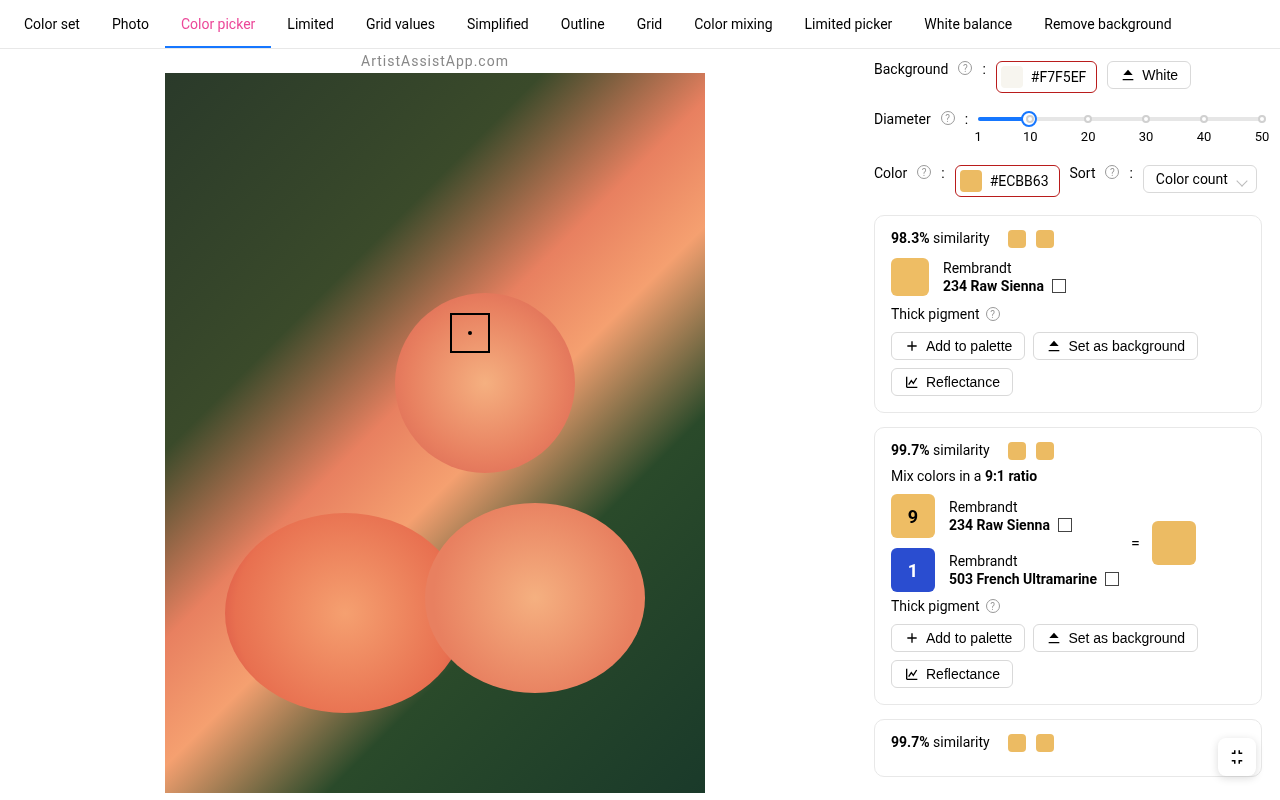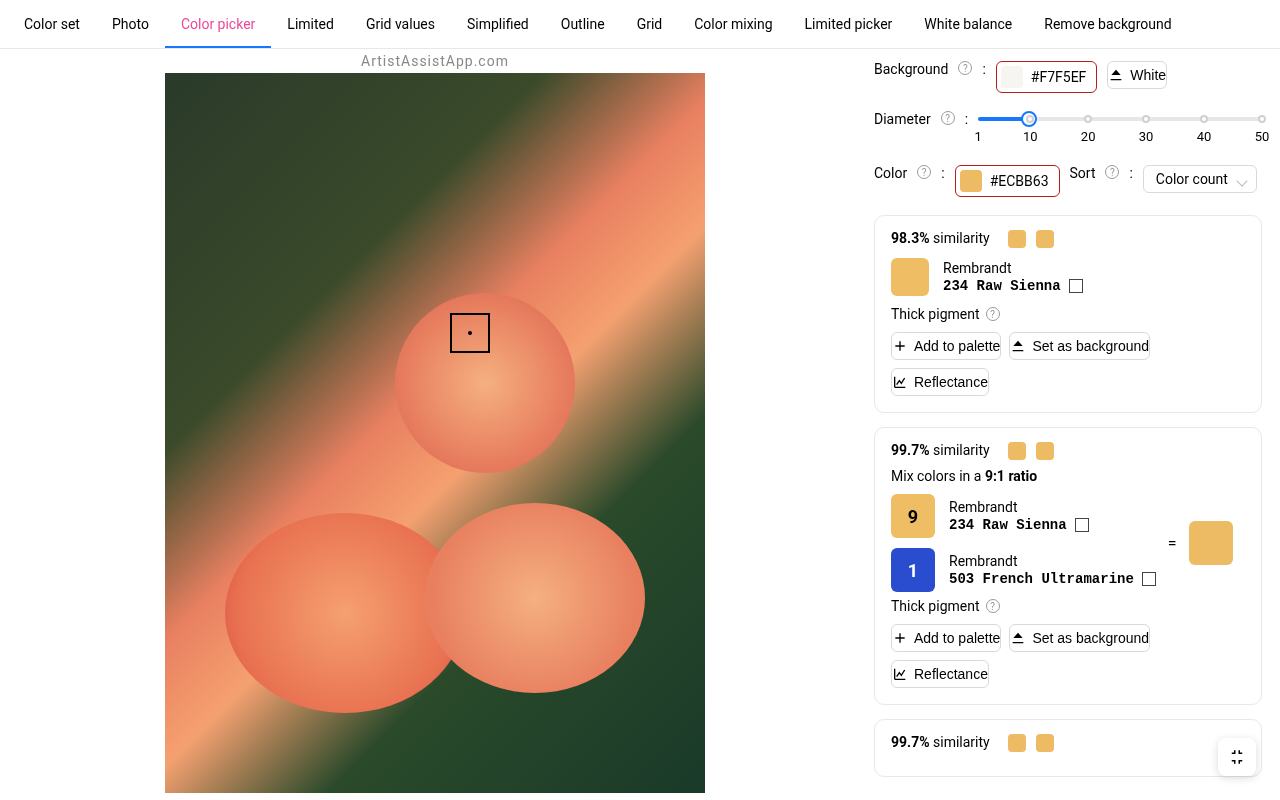--- a/index.html
+++ b/index.html
@@ -20,40 +20,40 @@
     .picker-dot { width: 4px; height: 4px; background: #000; border-radius: 50%; }
 
     .right { width: 410px; padding: 12px 18px 12px 4px; }
     .row { display: flex; align-items: flex-start; gap: 10px; margin-bottom: 18px; flex-wrap: wrap; }
     .label { color: #000; }
     .help { display: inline-flex; width: 14px; height: 14px; border: 1px solid #999; border-radius: 50%; font-size: 10px; align-items: center; justify-content: center; color: #999; }
     .swatch { width: 22px; height: 22px; border-radius: 4px; display: inline-block; }
     .swatch-lg { width: 38px; height: 38px; border-radius: 6px; }
     .swatch-xl { width: 44px; height: 44px; border-radius: 6px; }
     .color-chip { display: flex; align-items: center; gap: 8px; border: 1px solid #b91c1c; border-radius: 6px; padding: 4px 10px 4px 4px; }
-    .btn { display: inline-flex; align-items: center; gap: 6px; border: 1px solid #d9d9d9; border-radius: 6px; padding: 5px 0; background: #fff; cursor: pointer; font-size: 14px; }
+    .btn { display: inline-flex; align-items: center; gap: 6px; border: 1px solid #d9d9d9; border-radius: 6px; padding: 5px 12px; background: #fff; cursor: pointer; font-size: 14px; }
     .btn svg { width: 16px; height: 16px; }
 
     .slider-wrap { flex: 1; position: relative; height: 36px; }
     .slider-track { position: absolute; top: 6px; left: 0; right: 0; height: 4px; background: #e6e6e6; border-radius: 2px; }
     .slider-fill { position: absolute; top: 6px; left: 0; width: 18%; height: 4px; background: #1677ff; border-radius: 2px; }
     .slider-handle { position: absolute; top: 0; left: 18%; width: 16px; height: 16px; border: 2px solid #1677ff; background: #fff; border-radius: 50%; transform: translateX(-50%); }
     .slider-mark { position: absolute; top: 4px; width: 8px; height: 8px; border: 2px solid #d0d0d0; background: #fff; border-radius: 50%; transform: translateX(-50%); }
     .slider-lbl { position: absolute; top: 18px; font-size: 13px; color: #000; transform: translateX(-50%); }
 
     .select { border: 1px solid #d9d9d9; border-radius: 6px; padding: 5px 28px 5px 12px; position: relative; cursor: pointer; }
     .select::after { content: ""; position: absolute; right: 10px; top: 11px; width: 7px; height: 7px; border-right: 1.5px solid #bbb; border-bottom: 1.5px solid #bbb; transform: rotate(45deg); }
 
     .card { border: 1px solid #e8e8e8; border-radius: 10px; padding: 14px 16px 16px; margin-bottom: 14px; }
     .sim { font-weight: 700; }
     .simtxt { color: #000; margin-right: 8px; }
     .paint-row { display: flex; align-items: center; gap: 14px; margin: 10px 0; }
     .paint-info { display: flex; flex-direction: column; gap: 2px; }
     .paint-name { font-weight: 700; }
-    .paint-line { display: flex; align-items: center; gap: 8px; font-family: Liberation Mono, monospace; }
+    .paint-line { display: flex; align-items: center; gap: 8px; }
     .chk { width: 14px; height: 14px; border: 1.5px solid #444; display: inline-block; }
     .thick { display: flex; align-items: center; gap: 6px; margin: 6px 0 10px; }
     .btnrow { display: flex; gap: 8px; flex-wrap: wrap; }
 
     .ratio-swatch { width: 44px; height: 44px; border-radius: 6px; display: flex; align-items: center; justify-content: center; font-weight: 700; font-size: 18px; color: #fff; }
     .mix-wrap { display: flex; align-items: center; gap: 12px; }
     .mix-left { display: flex; flex-direction: column; gap: 10px; }
     .mix-row { display: flex; align-items: center; gap: 14px; }
     .eq { color: #000; font-size: 16px; }
 

